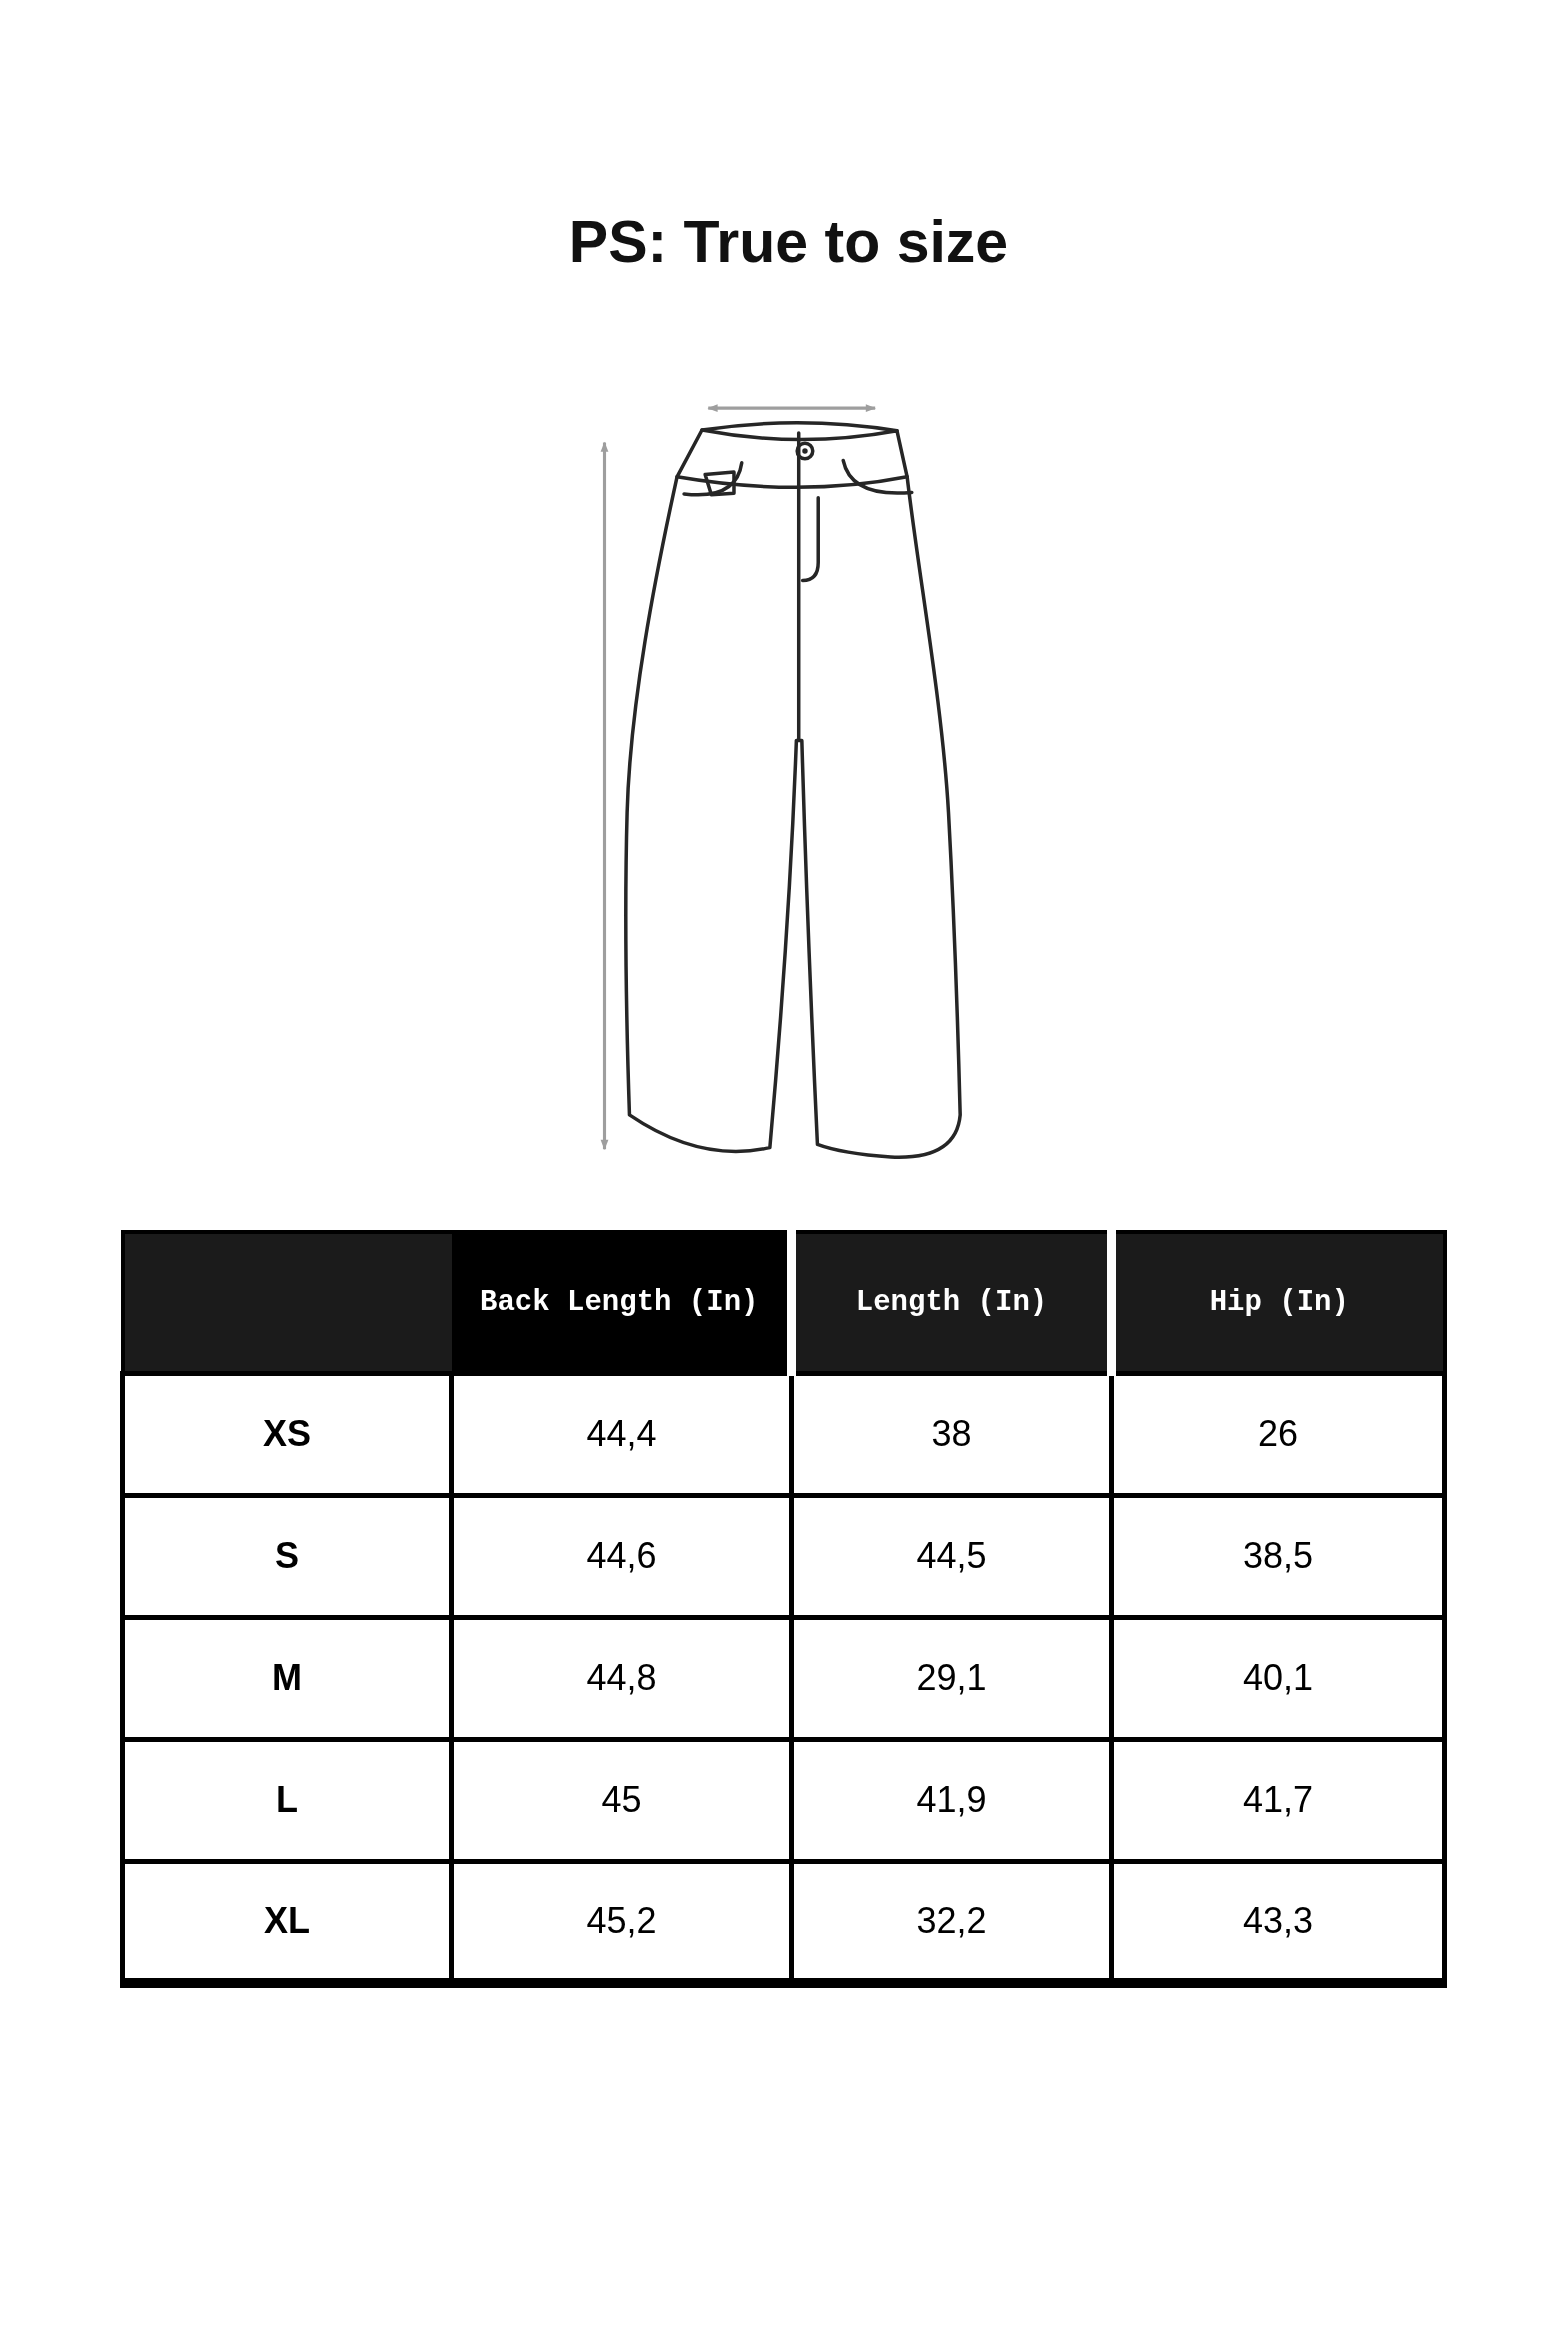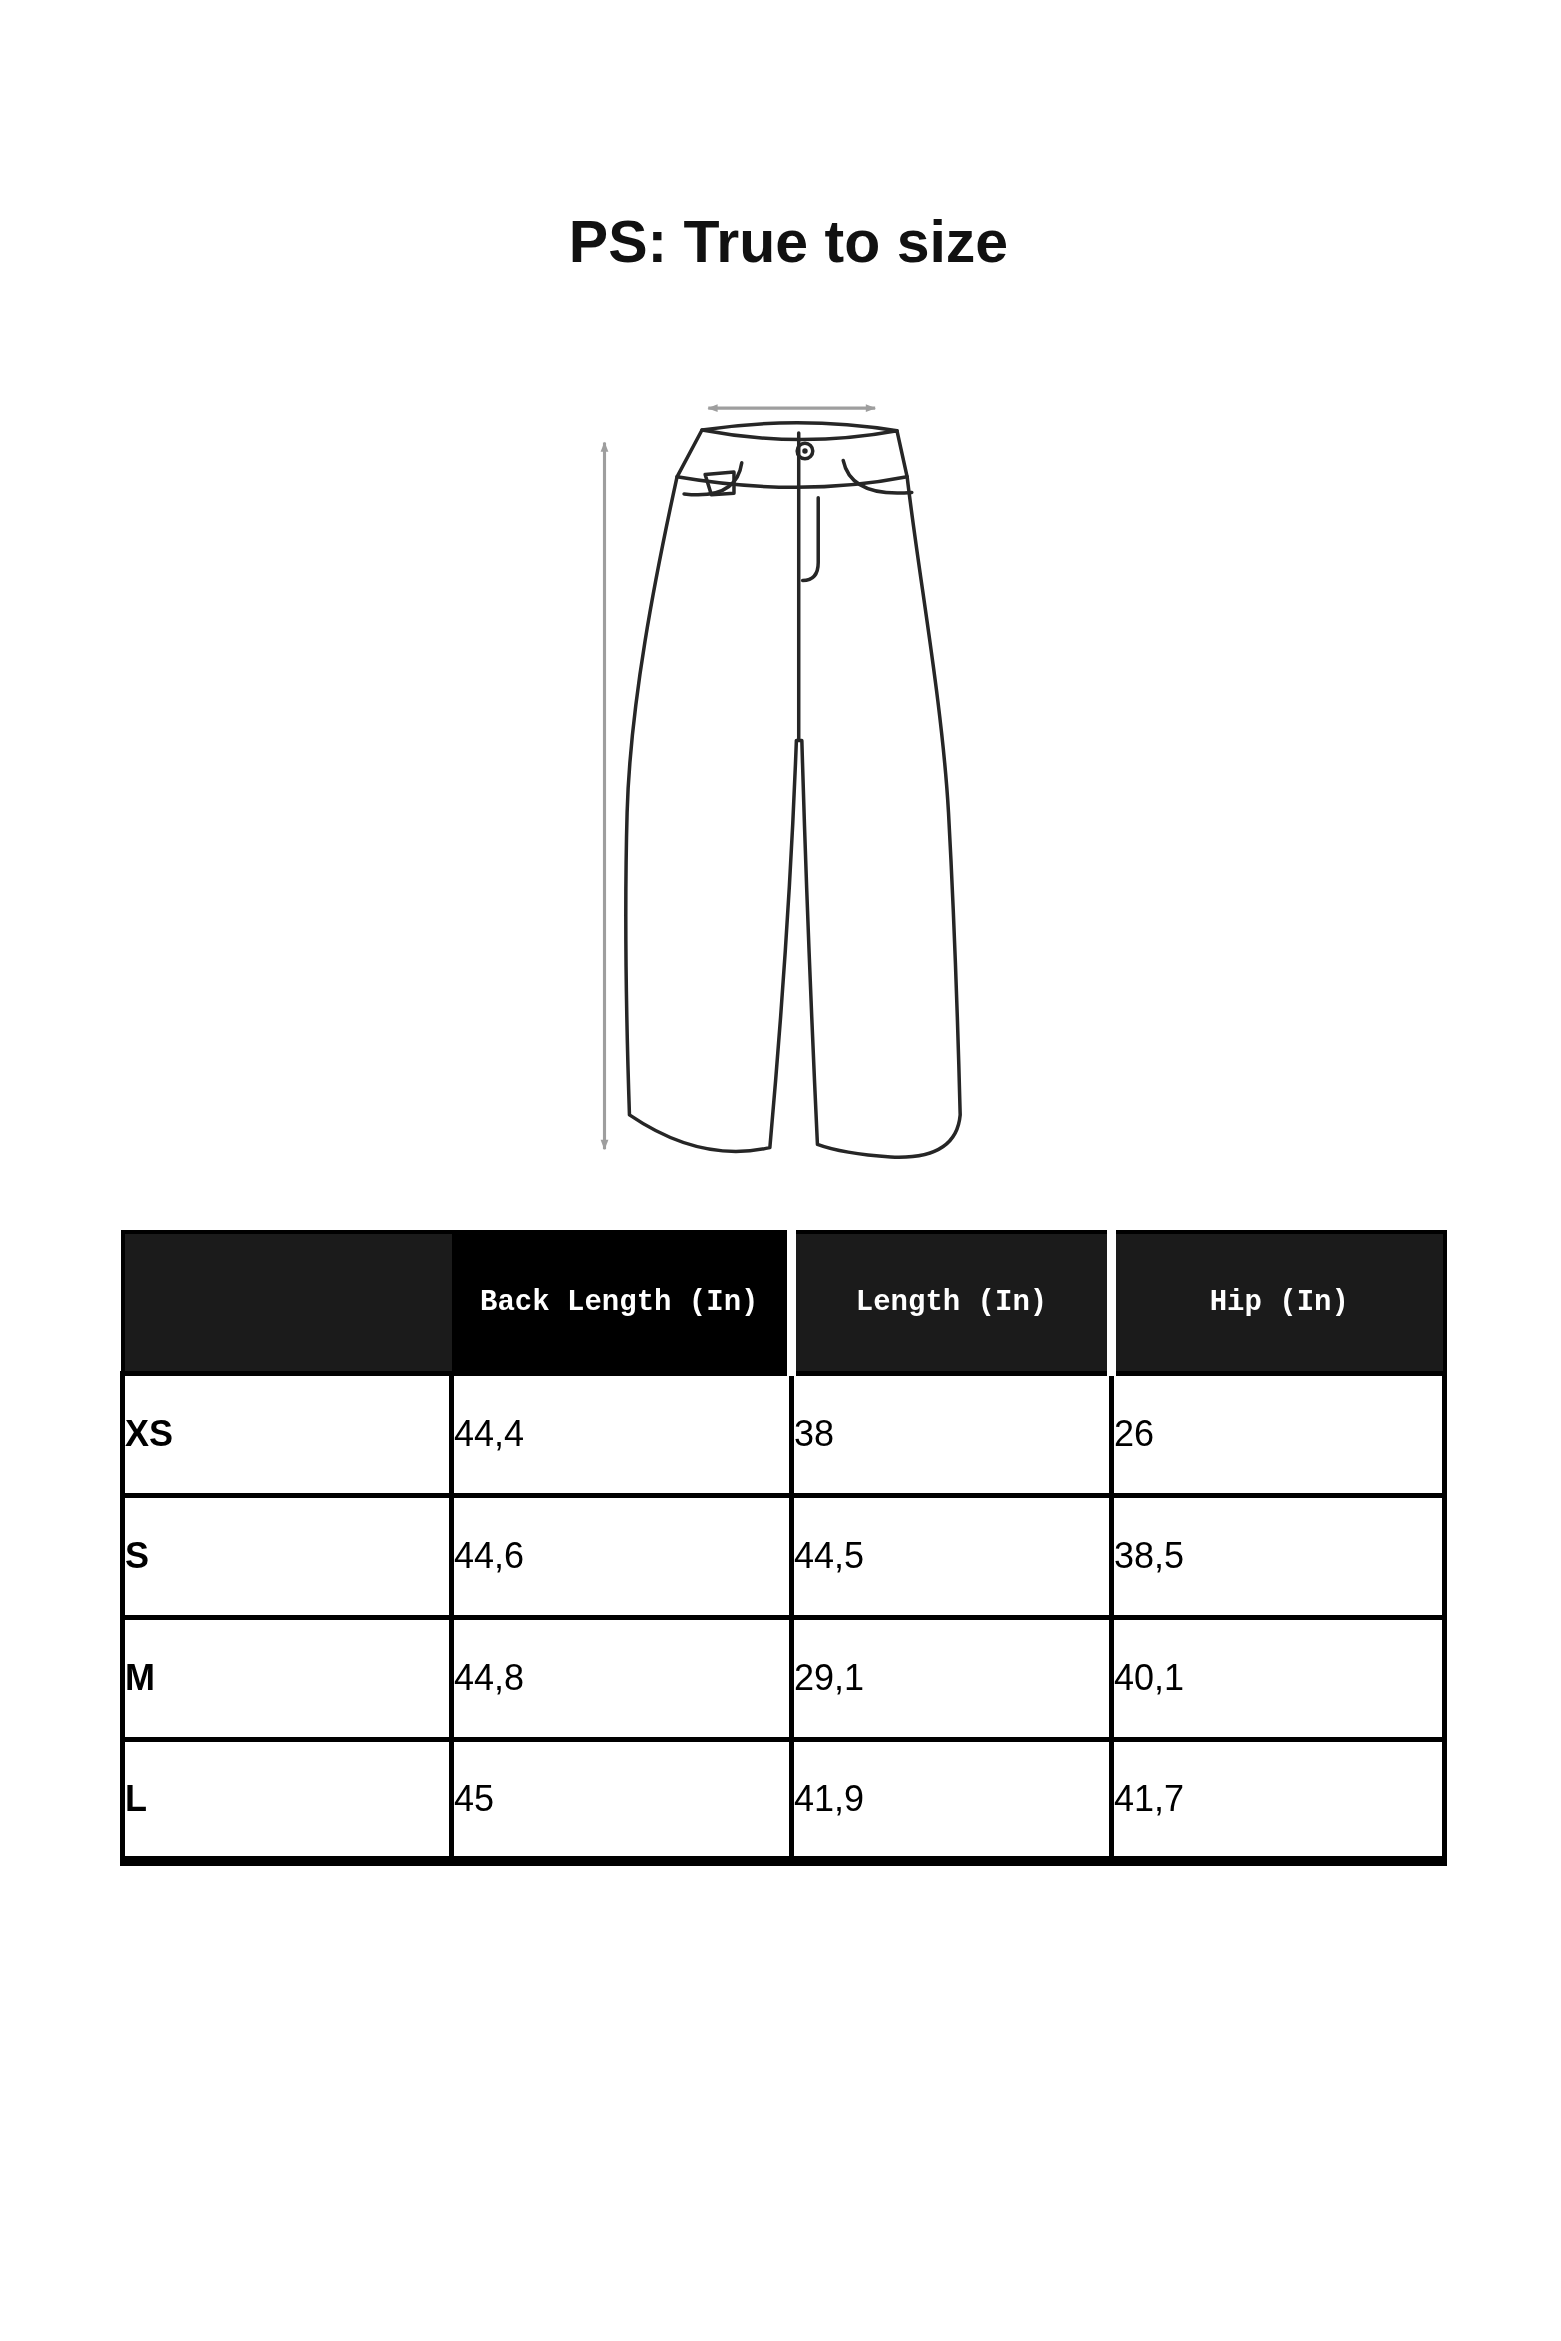--- a/index.html
+++ b/index.html
@@ -32,21 +32,21 @@
   .size-chart th{
     background:var(--header_bg,#1b1b1b);color:var(--header_text,#fff);
     font-size:29px;font-weight:700;text-align:center;vertical-align:middle;
     border:0;border-bottom:5.5px solid var(--table_border,#000);
     padding:0;
   }
   .size-chart th.hl{background:var(--header_bg_emphasis,#000);}
   .size-chart th.sep{border-left:9.4px solid #fff;}
   .size-chart td{
     background:#fff;color:var(--body_text,#000);
-    font-size:36px;text-align:left;vertical-align:middle;
+    font-size:36px;text-align:center;vertical-align:middle;
     border:5.5px solid var(--table_border,#000);
     padding:0;
   }
   .size-chart td.size{font-weight:700;}
 </style>
 </head>
 <body>
 
 <h1 class="page-title">PS: True to size</h1>
 
@@ -122,15 +122,21 @@
       <td>44,8</td>
       <td>29,1</td>
       <td>40,1</td>
     </tr>
     <tr>
       <td class="size">L</td>
       <td>45</td>
       <td>41,9</td>
       <td>41,7</td>
     </tr>
+    <tr>
+      <td class="size">XL</td>
+      <td>45,2</td>
+      <td>32,2</td>
+      <td>43,3</td>
+    </tr>
   </tbody>
 </table>
 
 
 </body></html>

